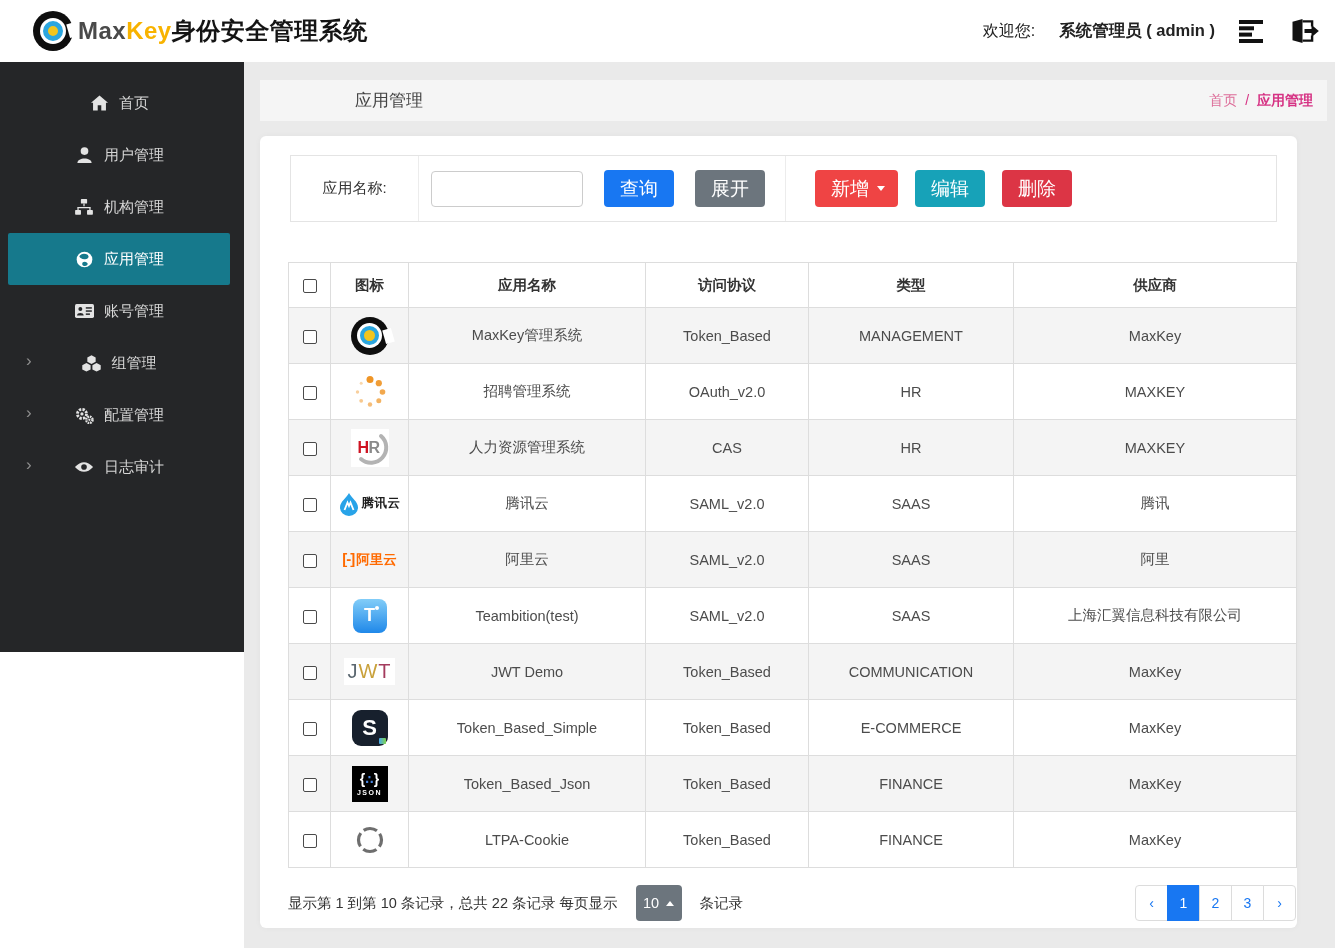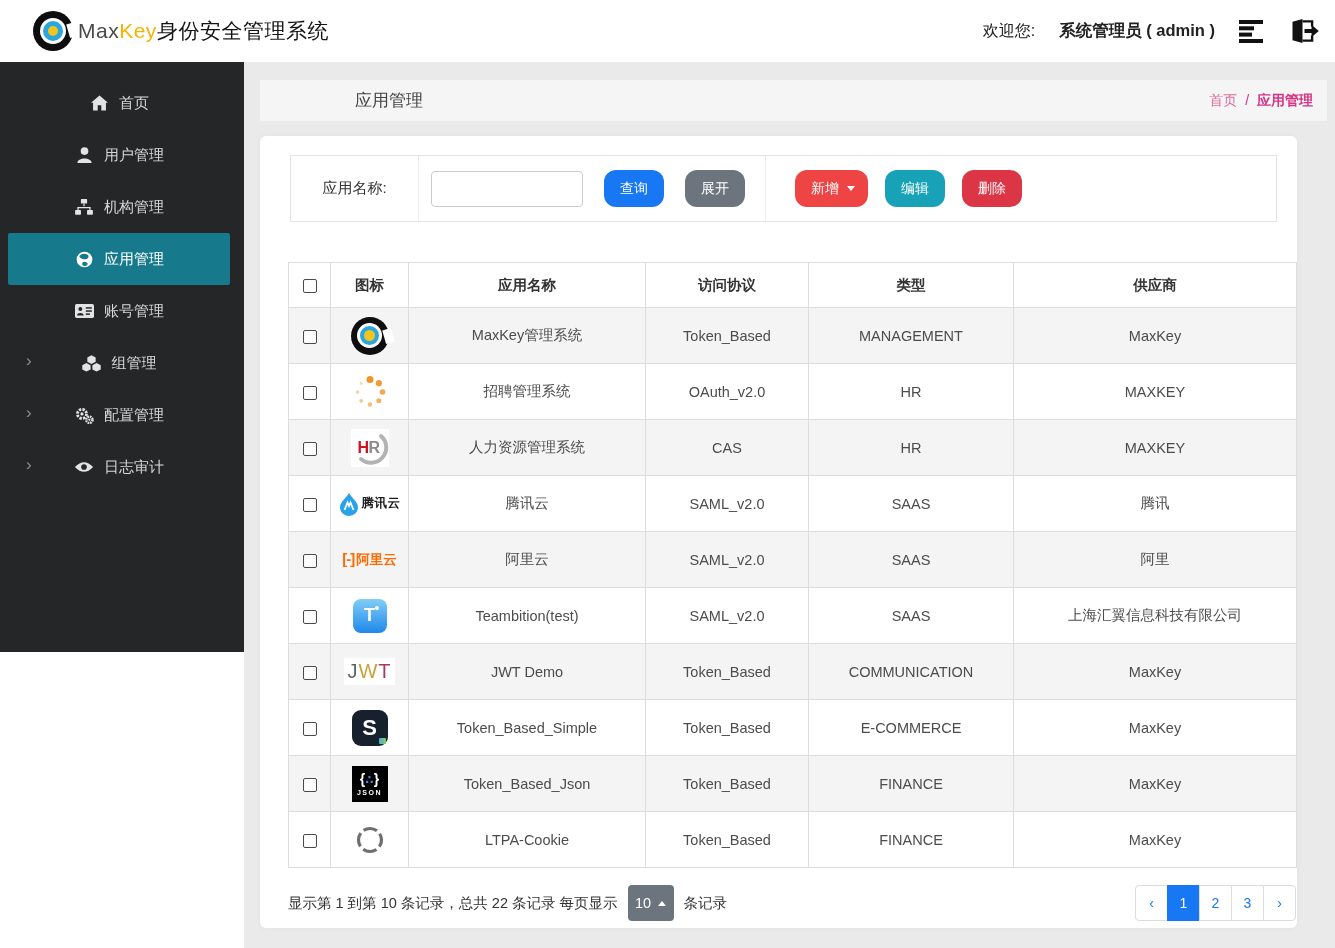--- a/index.html
+++ b/index.html
@@ -8,21 +8,21 @@
   
   .topbar{height:62px;background:#fff;display:flex;align-items:center;
     justify-content:space-between;padding:0 15px 0 33px}
   .brand{display:flex;align-items:center;gap:5px;cursor:pointer}
   .mklogo{position:relative;width:40px;height:40px;border-radius:50%;background:#0e0e0e;
     display:inline-flex;align-items:center;justify-content:center;flex:none}
   .mklogo::after{content:"";position:absolute;right:-4px;top:12px;width:9px;height:14px;
     background:#fff;transform:rotate(-16deg)}
   .mklogo .ring{width:20px;height:20px;border-radius:50%;border:5px solid #2ba6df;
     background:#f2c51d;box-shadow:0 0 0 3px #fff}
-  .brand-text{font-weight:normal;font-size:21px;letter-spacing:.5px;white-space:nowrap}
+  .brand-text{font-weight:bold;font-size:24px;letter-spacing:.5px;white-space:nowrap}
   .bmax{color:#4a4a4a}.bkey{color:#f8b300}.bcn{color:#141414}
   .welcome{display:flex;align-items:center;gap:24px;font-size:16px;color:#222}
   .welcome .who{font-weight:bold;font-size:16.5px}
   .hicon{display:inline-flex;align-items:center;cursor:pointer}
   
   .app-body{display:flex;align-items:flex-start;height:650px}
   .sidebar{width:244px;height:590px;background:#252628;padding-top:15px;flex:none}
   .side-item{height:52px;margin:0 14px 0 8px;display:flex;align-items:center;
     justify-content:center;gap:10px;color:#d6d6d6;font-size:15px;position:relative;
     cursor:pointer;border-radius:2px}
@@ -45,22 +45,22 @@
   
   .toolbar{width:987px;height:67px;border:1px solid #e4e4e4;background:#fff;
     display:flex;align-items:stretch;margin-left:2px}
   .tb-label{width:128px;display:flex;align-items:center;justify-content:center;
     font-size:15px;color:#333;border-right:1px solid #ececec}
   .tb-search{display:flex;align-items:center;gap:21px;padding:0 20px 0 12px;
     border-right:1px solid #ececec}
   .search{width:152px;height:36px;border:1px solid #ccc;border-radius:4px;
     padding:0 9px;font-size:14px;font-family:inherit;outline:none}
   .tb-actions{display:flex;align-items:center;gap:17px;padding-left:29px}
-  .btn{height:37px;padding:4px 16px;border:none;border-radius:12px;color:#fff;
-    font-size:14px;font-family:inherit;cursor:pointer;display:inline-flex;
+  .btn{height:37px;padding:4px 16px;border:none;border-radius:4px;color:#fff;
+    font-size:19px;font-family:inherit;cursor:pointer;display:inline-flex;
     align-items:center;justify-content:center}
   .btn-query{background:#1877f2}
   .btn-expand{background:#6c757d}
   .btn-add{background:#ef4444;padding-right:13px}
   .btn-edit{background:#17a2b8}
   .btn-del{background:#dc3545}
   .caret-down{width:0;height:0;border-left:4.5px solid transparent;
     border-right:4.5px solid transparent;border-top:5px solid #fff;margin-left:8px}
   .caret-up{width:0;height:0;border-left:4.5px solid transparent;
     border-right:4.5px solid transparent;border-bottom:5px solid #fff}
@@ -98,21 +98,21 @@
     flex-direction:column;align-items:center;justify-content:center;line-height:1}
   .jg{font-size:14px;font-weight:700}
   .jg b{color:#4a86e0;font-size:12px}
   .jt{font-size:7px;font-weight:700;letter-spacing:1.5px;margin-top:3px}
   
   .pager-row{width:1008px;height:70px;display:flex;align-items:center;
     justify-content:space-between;font-size:14.5px;color:#333}
   .psummary{display:flex;align-items:center}
   .psize{display:inline-flex;align-items:center;justify-content:center;gap:7px;
     min-width:46px;height:36px;background:#6c757d;color:#fff;border:none;border-radius:4px;
-    font-size:14.5px;font-family:inherit;margin:0 10px;cursor:pointer}
+    font-size:14.5px;font-family:inherit;margin:0 18px;cursor:pointer}
   .pager{display:flex}
   .pg{min-width:33px;height:36px;display:flex;align-items:center;justify-content:center;
     border:1px solid #dcdcdc;color:#1877f2;background:#fff;font-size:14px;margin-left:-1px;
     cursor:pointer;padding:0 10px}
   .pg.first{border-radius:4px 0 0 4px;margin-left:0}
   .pg.last{border-radius:0 4px 4px 0}
   .pg.active{background:#1877f2;border-color:#1877f2;color:#fff}
 </style>
 </head>
 <body>

